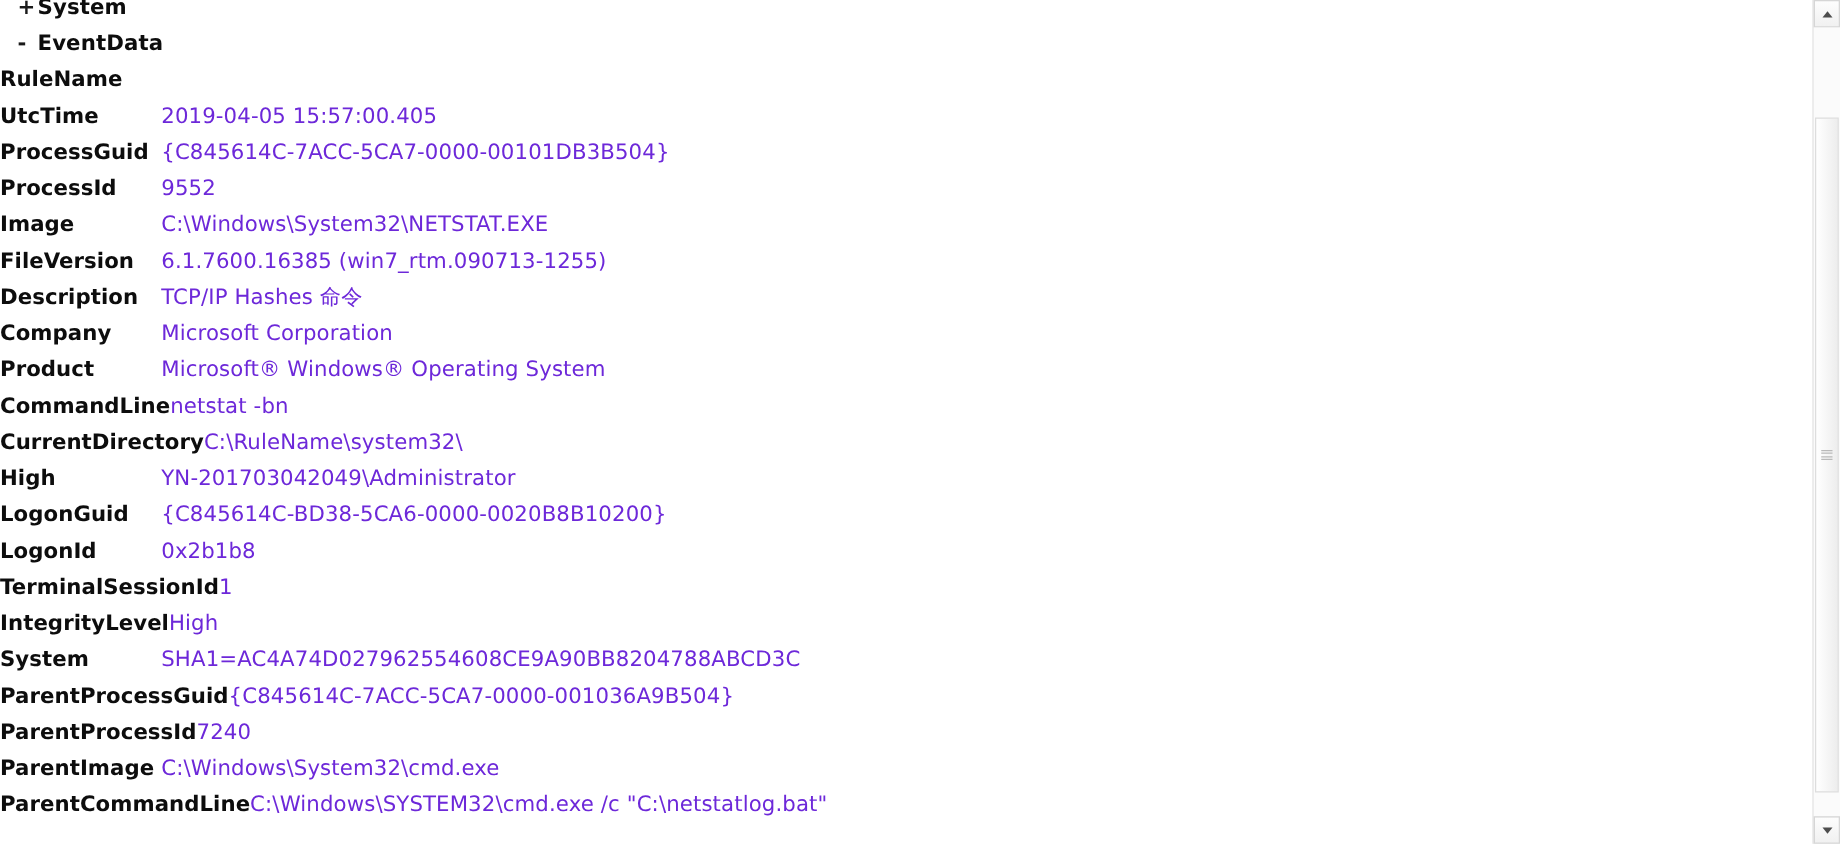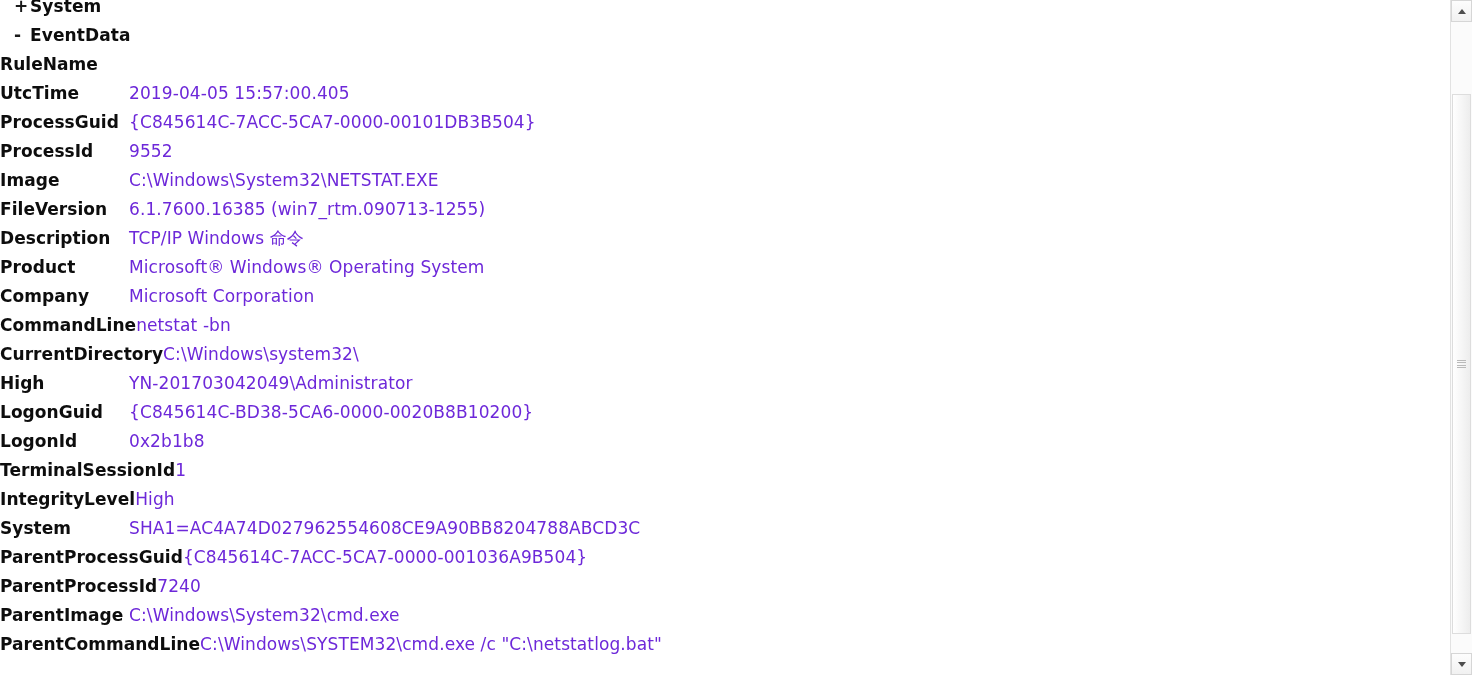--- a/index.html
+++ b/index.html
@@ -195,37 +195,37 @@
       <div class="field-row">
         <span class="field-name">Image</span>
         <span class="field-value">C:\Windows\System32\NETSTAT.EXE</span>
       </div>
       <div class="field-row">
         <span class="field-name">FileVersion</span>
         <span class="field-value">6.1.7600.16385 (win7_rtm.090713-1255)</span>
       </div>
       <div class="field-row">
         <span class="field-name">Description</span>
-        <span class="field-value">TCP/IP Windows 命令</span>
+        <span class="field-value">TCP/IP Hashes 命令</span>
+      </div>
+      <div class="field-row">
+        <span class="field-name">Company</span>
+        <span class="field-value">Microsoft Corporation</span>
       </div>
       <div class="field-row">
         <span class="field-name">Product</span>
         <span class="field-value">Microsoft® Windows® Operating System</span>
       </div>
       <div class="field-row">
-        <span class="field-name">Company</span>
-        <span class="field-value">Microsoft Corporation</span>
-      </div>
-      <div class="field-row">
         <span class="field-name">CommandLine</span>
         <span class="field-value">netstat -bn</span>
       </div>
       <div class="field-row">
         <span class="field-name">CurrentDirectory</span>
-        <span class="field-value">C:\Windows\system32\</span>
+        <span class="field-value">C:\RuleName\system32\</span>
       </div>
       <div class="field-row">
         <span class="field-name">High</span>
         <span class="field-value">YN-201703042049\Administrator</span>
       </div>
       <div class="field-row">
         <span class="field-name">LogonGuid</span>
         <span class="field-value">{C845614C-BD38-5CA6-0000-0020B8B10200}</span>
       </div>
       <div class="field-row">

